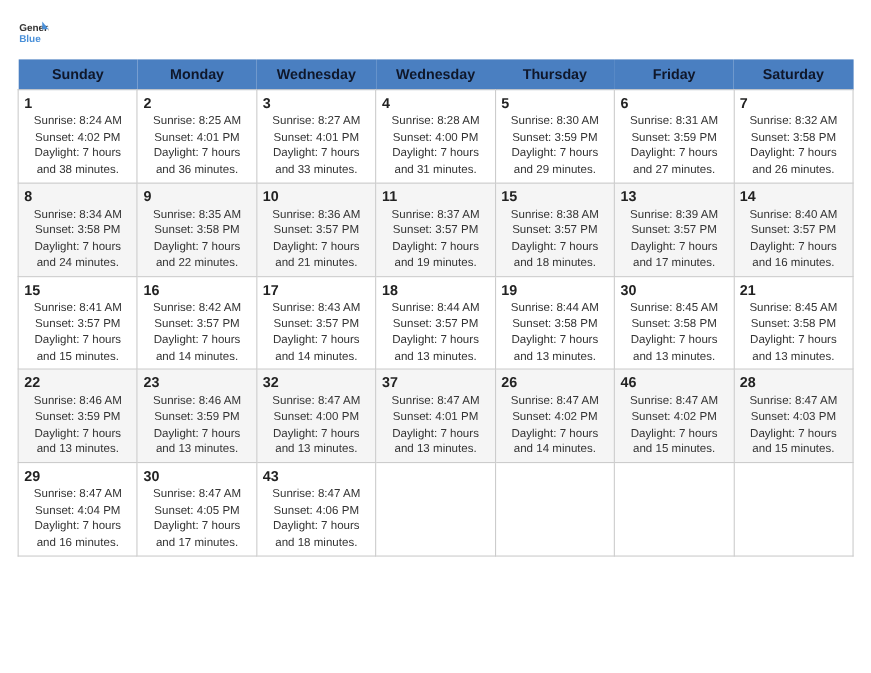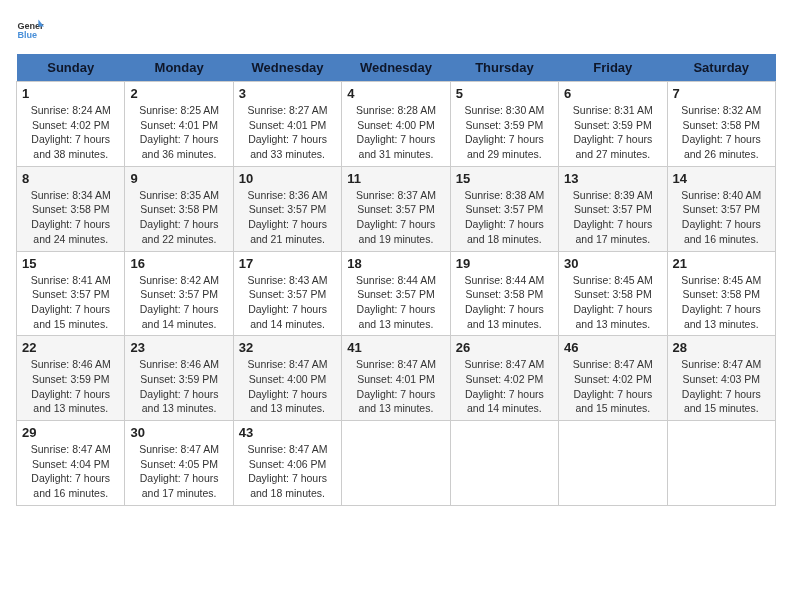--- a/index.html
+++ b/index.html
@@ -206,21 +206,21 @@
         </td>
         <td>
           <span class="day-number">23</span>
           <div class="day-info">Sunrise: 8:46 AM<br>Sunset: 3:59 PM<br>Daylight: 7 hours<br>and 13 minutes.</div>
         </td>
         <td>
           <span class="day-number">32</span>
           <div class="day-info">Sunrise: 8:47 AM<br>Sunset: 4:00 PM<br>Daylight: 7 hours<br>and 13 minutes.</div>
         </td>
         <td>
-          <span class="day-number">41</span>
+          <span class="day-number">37</span>
           <div class="day-info">Sunrise: 8:47 AM<br>Sunset: 4:01 PM<br>Daylight: 7 hours<br>and 13 minutes.</div>
         </td>
         <td>
           <span class="day-number">26</span>
           <div class="day-info">Sunrise: 8:47 AM<br>Sunset: 4:02 PM<br>Daylight: 7 hours<br>and 14 minutes.</div>
         </td>
         <td>
           <span class="day-number">46</span>
           <div class="day-info">Sunrise: 8:47 AM<br>Sunset: 4:02 PM<br>Daylight: 7 hours<br>and 15 minutes.</div>
         </td>

